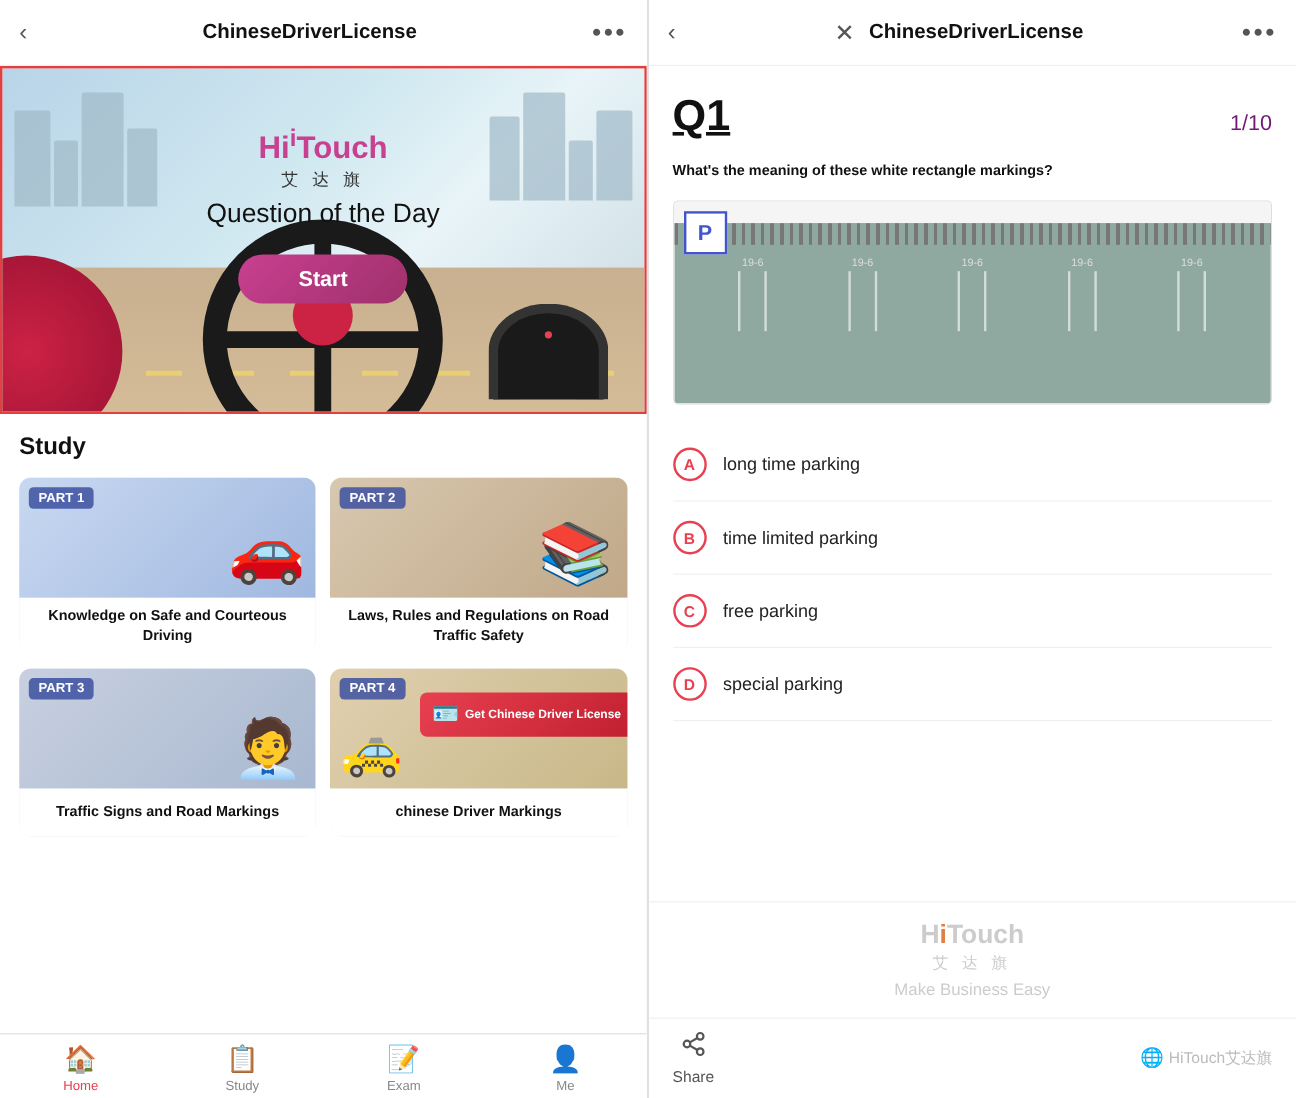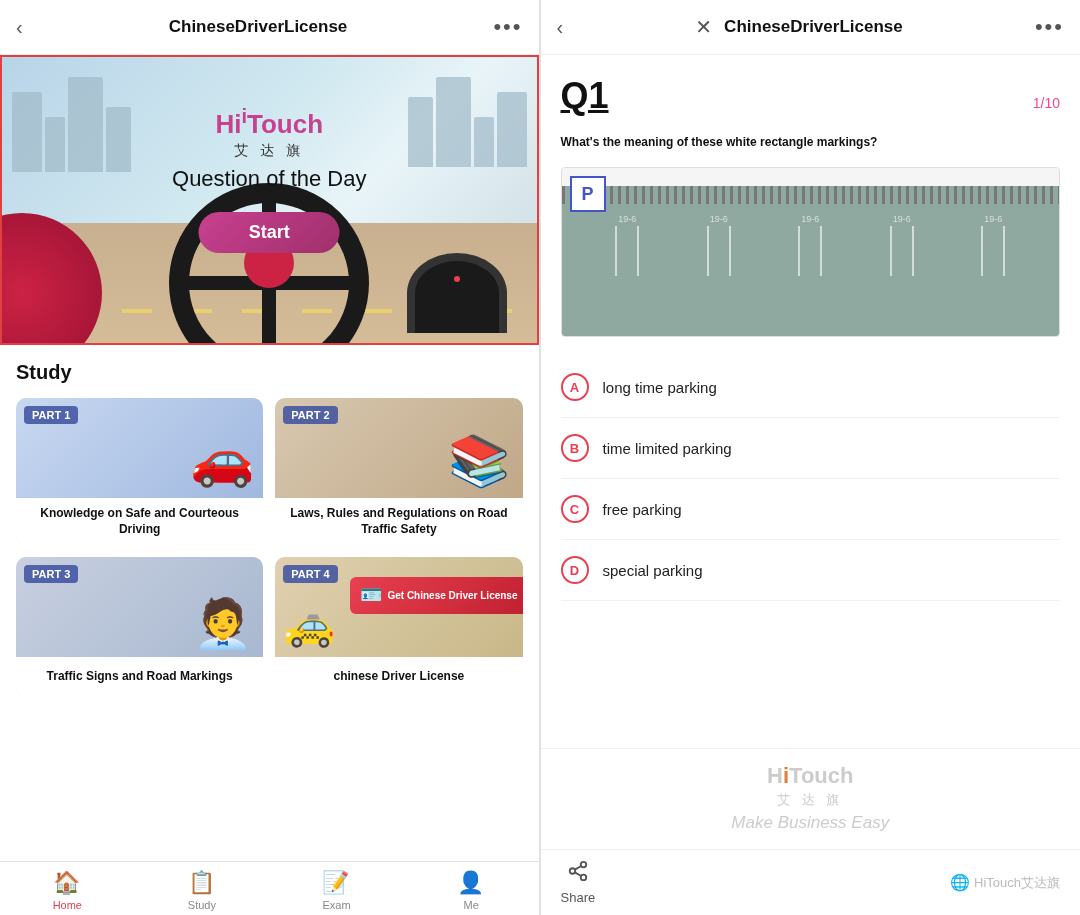--- a/index.html
+++ b/index.html
@@ -367,22 +367,22 @@
     }
 
     .question-number {
       font-size: 36px;
       font-weight: 800;
       color: #111;
       text-decoration: underline;
     }
 
     .question-progress {
-      font-size: 14px;
-      color: #ec4899;
+      font-size: 18px;
+      color: #701a75;
     }
 
     .question-text {
       font-size: 12px;
       font-weight: 700;
       color: #111;
       line-height: 1.5;
       margin-bottom: 16px;
     }
 
@@ -524,23 +524,22 @@
     }
 
     .hitouch-chinese-footer {
       font-size: 13px;
       color: #ccc;
       letter-spacing: 4px;
       margin: 4px 0;
     }
 
     .hitouch-tagline-footer {
-      font-size: 17px;
+      font-size: 14px;
       color: #ccc;
-      font-style: italic;
     }
 
     .right-bottom-bar {
       display: flex;
       align-items: center;
       justify-content: space-between;
       padding: 10px 20px;
       border-top: 1px solid #f0f0f0;
     }
 
@@ -655,21 +654,21 @@
       <div class="study-card" style="position:relative;">
         <div class="card-image card-bg-4">
           <div class="card-part-badge">PART 4</div>
           <div style="position:absolute;bottom:8px;left:8px;font-size:42px;">🚕</div>
 
           <div class="popup-badge">
             <span style="font-size:18px;">🪪</span>
             <span>Get Chinese Driver License</span>
           </div>
         </div>
-        <div class="card-label">chinese Driver License</div>
+        <div class="card-label">chinese Driver Markings</div>
       </div>
 
     </div>
   </div>
 
   <div class="bottom-nav">
     <div class="nav-item active">
       <span class="nav-icon">🏠</span>
       <span class="nav-label">Home</span>
     </div>

